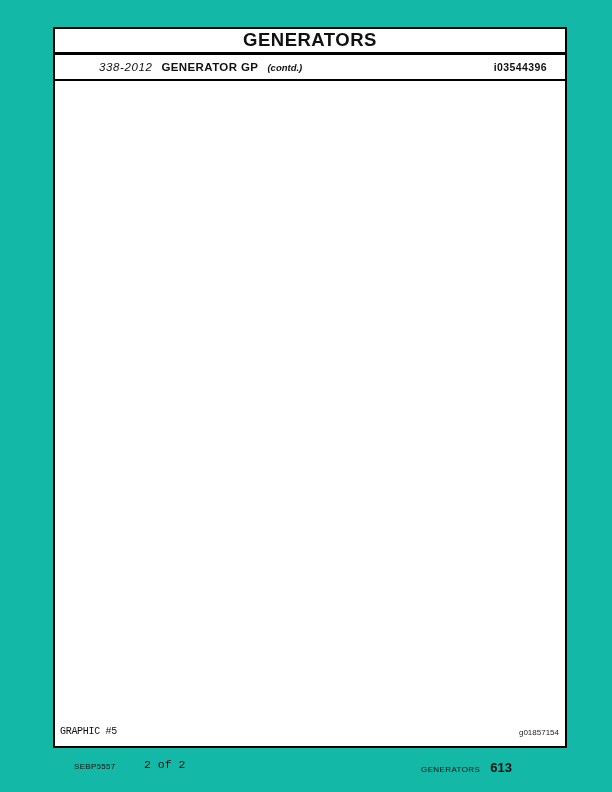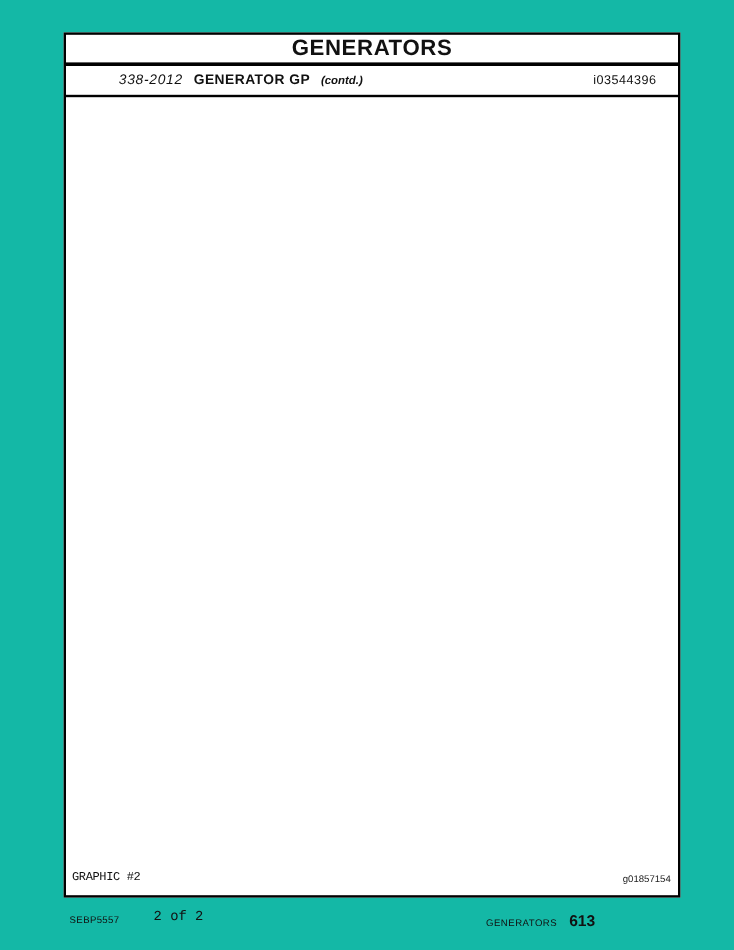--- a/index.html
+++ b/index.html
@@ -8,27 +8,27 @@
   .border-box{position:absolute;left:53px;top:27px;width:514px;height:721px;
               border:2.5px solid #000;box-sizing:border-box;background:#fff;}
   .title-row{height:23px;border-bottom:3px solid #000;display:flex;align-items:center;justify-content:center;}
   .title-row .t{font-weight:bold;font-size:18.5px;letter-spacing:.5px;line-height:1;}
   .subtitle-row{height:26px;border-bottom:2px solid #000;display:flex;align-items:center;
                 padding:0 18px 0 44px;box-sizing:border-box;}
   .sub-left{display:flex;align-items:baseline;gap:9px;}
   .doc-code{font-style:italic;font-size:11.5px;letter-spacing:.6px;}
   .doc-title{font-weight:bold;font-size:11.5px;letter-spacing:.4px;text-align:right;}
   .doc-suffix{font-weight:bold;font-style:italic;font-size:9.5px;text-align:center;}
-  .doc-id{margin-left:auto;font-weight:normal;font-size:10.5px;letter-spacing:.4px;}
+  .doc-id{margin-left:auto;font-weight:bold;font-size:10.5px;letter-spacing:.4px;}
   .caption-row{position:absolute;left:0;right:0;top:695px;height:20px;}
   .cap-left{position:absolute;left:5px;top:2px;font-family:"Liberation Mono",monospace;font-size:10px;letter-spacing:-.3px;}
   .cap-center{position:absolute;left:0;right:0;top:2px;text-align:center;
               font-family:"Liberation Mono",monospace;font-weight:bold;font-size:10px;}
   .cap-right{position:absolute;right:6px;top:4px;font-size:8px;color:#222;}
-  .footer{position:absolute;left:0;top:757px;width:546px;height:20px;}
+  .footer{position:absolute;left:16px;top:757px;width:546px;height:20px;}
   .f-code{position:absolute;left:58px;top:5px;font-size:8px;letter-spacing:.3px;}
   .f-page{position:absolute;left:128px;top:1px;font-family:"Liberation Mono",monospace;font-weight:normal;font-size:11.5px;}
   .f-right{position:absolute;right:50px;top:3px;display:flex;align-items:baseline;gap:10px;}
   .f-section{font-size:8px;letter-spacing:.4px;}
   .f-num{font-weight:bold;font-size:13px;}
   svg#diagram{position:absolute;left:0;top:0;width:612px;height:792px;}
   svg .ln{stroke:#1a1a1a;fill:none;}
   svg .pt{stroke:#1a1a1a;fill:#ffffff;}
   svg .dk{fill:#1a1a1a;stroke:none;}
   svg text.callout{font-family:"Liberation Sans",sans-serif;font-size:9.5px;fill:#111;text-anchor:middle;}
@@ -450,21 +450,21 @@
     </div>
     <div class="subtitle-row">
       <span class="sub-left">
         <span class="doc-code">338-2012</span>
         <span class="doc-title">GENERATOR GP</span>
         <span class="doc-suffix">(contd.)</span>
       </span>
       <span class="doc-id">i03544396</span>
     </div>
     <div class="caption-row">
-      <span class="cap-left">GRAPHIC #2</span>
+      <span class="cap-left">GRAPHIC #5</span>
       <span class="cap-right">g01857154</span>
     </div>
   </div>
 
   <div class="footer">
     <span class="f-code">SEBP5557</span>
     <span class="f-page">2 of 2</span>
     <span class="f-right">
       <span class="f-section">GENERATORS</span>
       <span class="f-num">613</span>

